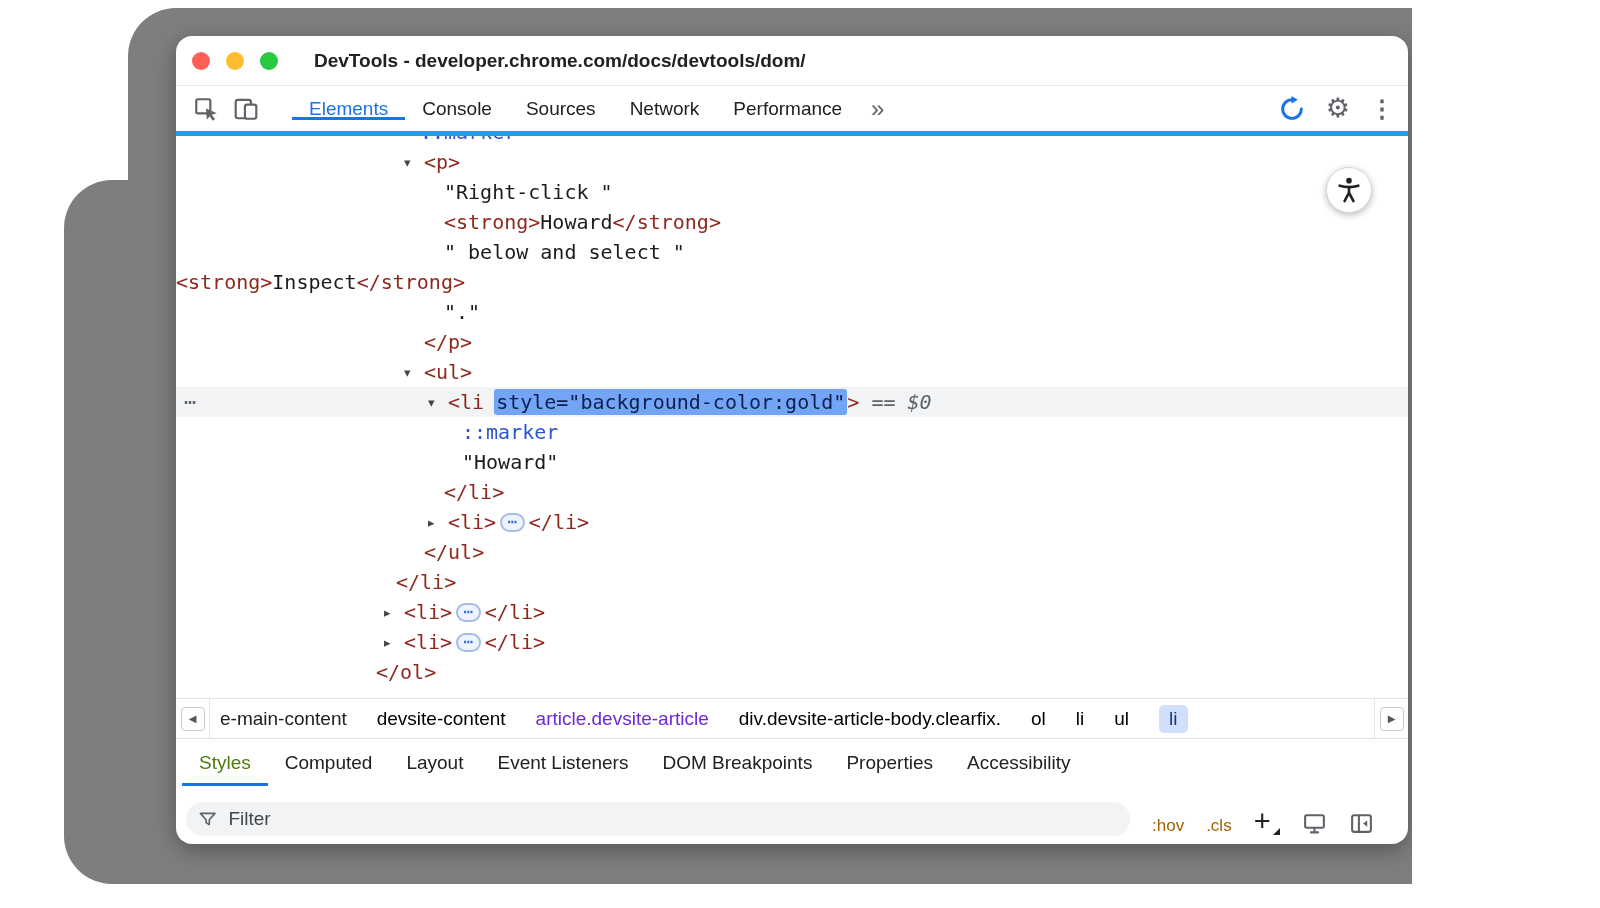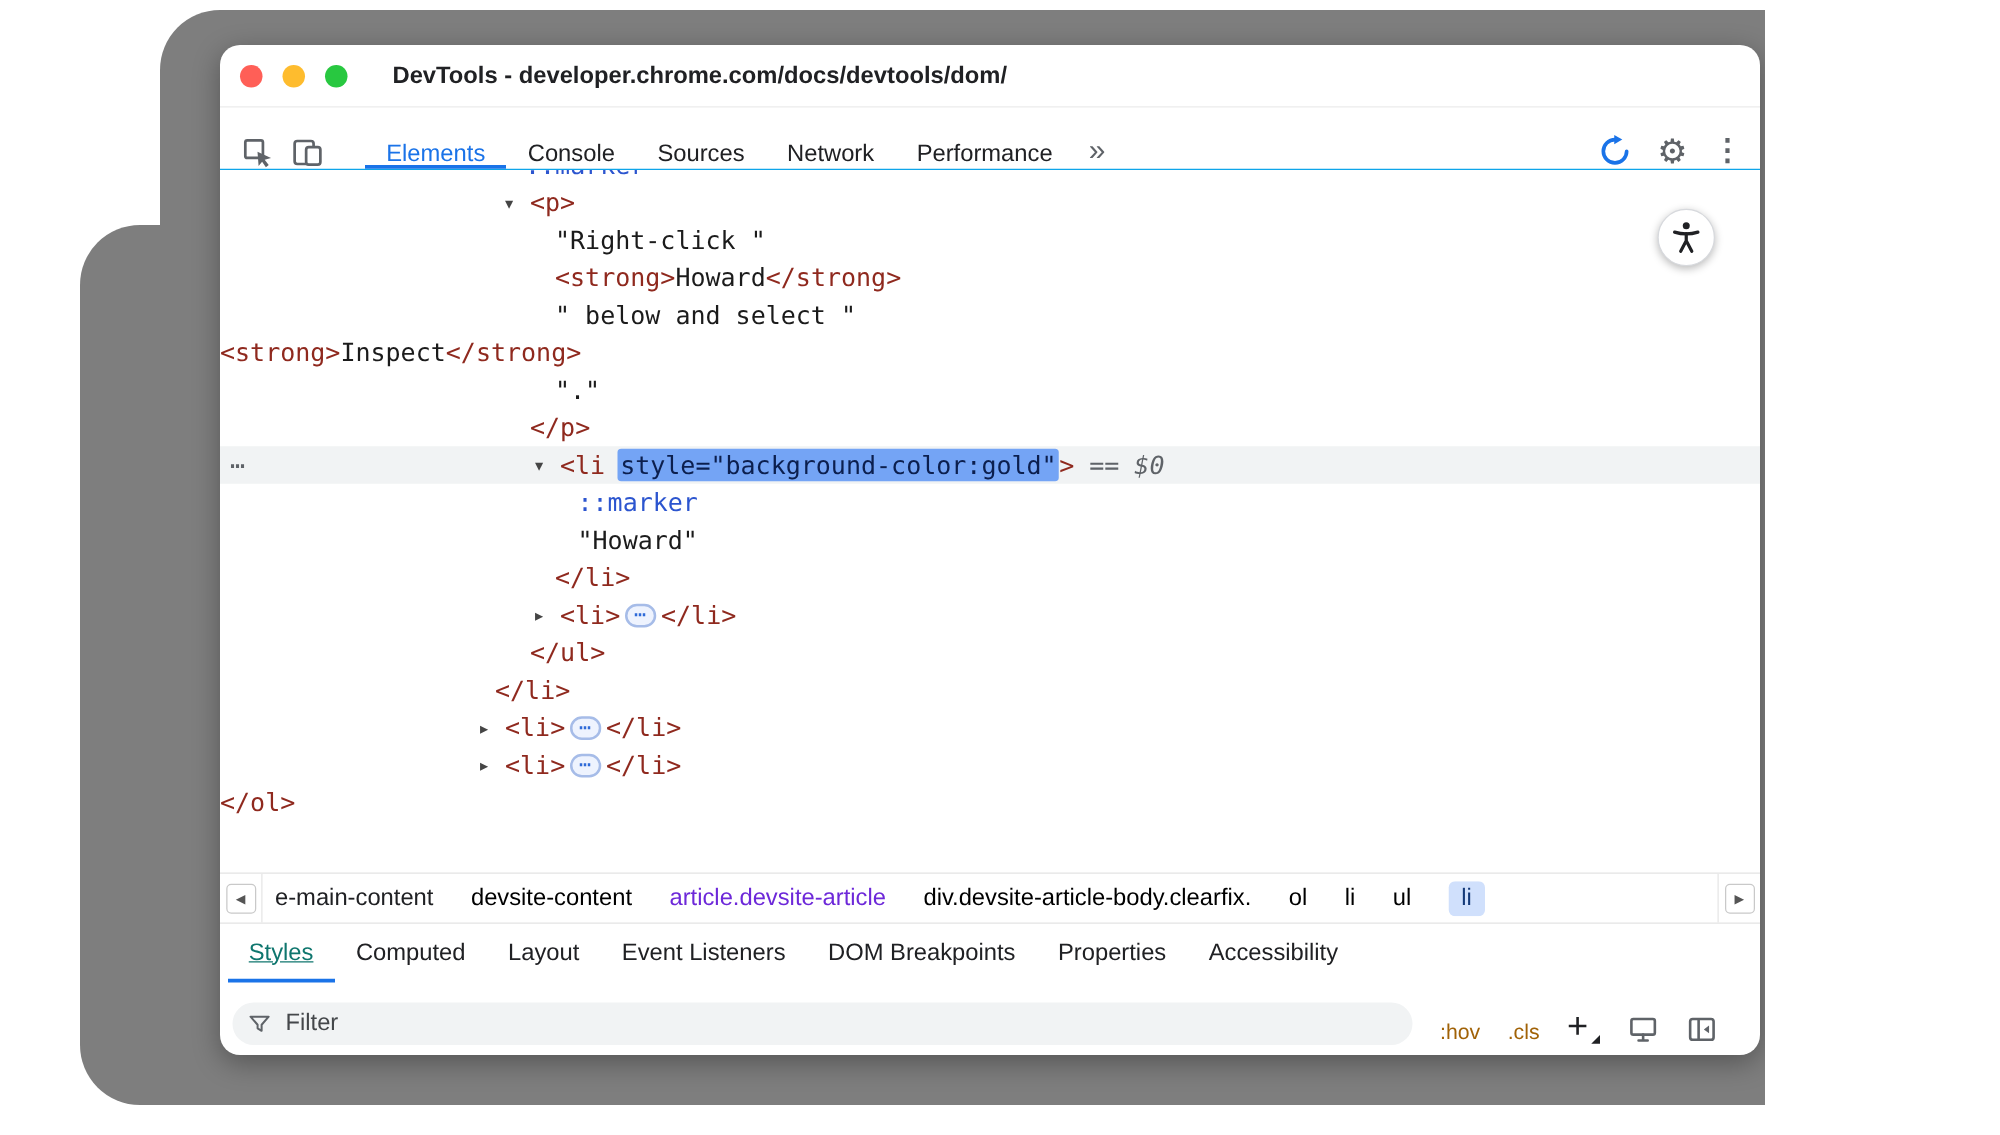--- a/index.html
+++ b/index.html
@@ -15,21 +15,21 @@
             overflow: hidden; }
 
   
   .titlebar { flex: 0 0 50px; display: flex; align-items: center; border-bottom: 1px solid #ececec; }
   .lights { display: flex; gap: 16px; padding-left: 16px; }
   .light { width: 18px; height: 18px; border-radius: 50%; }
   .light.red { background: #ff5f57; } .light.yellow { background: #febc2e; } .light.green { background: #28c840; }
   .title { margin-left: 36px; font-size: 19px; font-weight: bold; color: #202124; }
 
   
-  .toolbar { flex: 0 0 50px; display: flex; align-items: flex-end; border-bottom: 1px solid #0ea5e9; padding: 0 14px 0 10px; }
+  .toolbar { flex: 0 0 50px; display: flex; align-items: center; border-bottom: 5px solid #0ea5e9; padding: 0 14px 0 10px; }
   .tbtn { display: flex; align-items: center; justify-content: center; width: 40px; cursor: pointer; }
   .tabs { display: flex; margin-left: 26px; }
   .tab { display: flex; align-items: center; padding: 0 17px; font-size: 19px; color: #202124; cursor: pointer; }
   .tab.selected { color: #1a73e8; box-shadow: inset 0 -3px 0 #1a73e8; }
   .more-tabs { display: flex; align-items: center; padding: 0 12px; font-size: 24px; color: #5f6368; cursor: pointer; }
   .right-icons { margin-left: auto; display: flex; align-items: center; gap: 20px; }
   .gear { font-size: 27px; color: #5f6368; cursor: pointer; line-height: 1; }
   .kebab { font-size: 24px; color: #5f6368; font-weight: bold; cursor: pointer; line-height: 1; }
 
   
@@ -65,21 +65,21 @@
              display: flex; align-items: center; justify-content: center; font-size: 10px; color: #555; }
   .crumb-list { display: flex; align-items: center; gap: 30px; padding: 0 6px 0 10px; white-space: nowrap; overflow: hidden; }
   .crumb { color: #000000; cursor: pointer; }
   .crumb.plain { color: #202124; }
   .crumb.orange { color: #6d28d9; }
   .crumb.selected { background: #d0e0fc; color: #143a79; padding: 3px 10px; border-radius: 5px; }
 
   
   .panel-tabs { flex: 0 0 48px; display: flex; align-items: stretch; border-top: 1px solid #e3e3e3; padding-left: 6px; }
   .ptab { display: flex; align-items: center; padding: 0 17px; font-size: 19px; color: #202124; cursor: pointer; }
-  .ptab.selected { color: #0f766e; box-shadow: inset 0 -3px 0 #1a73e8; text-decoration: underline; }
+  .ptab.selected { color: #4d7c0f; box-shadow: inset 0 -3px 0 #1a73e8; }
 
   
   .filter-row { flex: 0 0 50px; display: flex; align-items: flex-end; padding: 0 16px 0 10px; gap: 22px; }
   .filter-pill { flex: 0 0 944px; height: 34px; background: #f1f3f4; border-radius: 17px;
                  display: flex; align-items: center; padding: 0 12px; gap: 9px; }
   .filter-input { border: 0; outline: 0; background: transparent; font-size: 19px; color: #202124; width: 100%;
                   font-family: "Liberation Sans", sans-serif; }
   .filter-input::placeholder { color: #44474a; }
   .tool-label { font-size: 17px; color: #a16207; cursor: pointer; }
   .plus-wrap { position: relative; font-size: 29px; color: #202124; line-height: 1; cursor: pointer; padding-right: 9px; }
@@ -151,30 +151,31 @@
 
     <div class="tree">
       <div class="line first" style="padding-left:244px"><span class="ps">::marker</span></div>
       <div class="line" style="padding-left:228px"><span class="arrow">▾</span><span class="tg">&lt;p&gt;</span></div>
       <div class="line" style="padding-left:268px"><span class="tx">"Right-click "</span></div>
       <div class="line" style="padding-left:268px"><span class="tg">&lt;strong&gt;</span><span class="tx">Howard</span><span class="tg">&lt;/strong&gt;</span></div>
       <div class="line" style="padding-left:268px"><span class="tx">" below and select "</span></div>
       <div class="line" style=""><span class="tg">&lt;strong&gt;</span><span class="tx">Inspect</span><span class="tg">&lt;/strong&gt;</span></div>
       <div class="line" style="padding-left:268px"><span class="tx">"."</span></div>
       <div class="line" style="padding-left:248px"><span class="tg">&lt;/p&gt;</span></div>
+      <div class="line" style="padding-left:228px"><span class="arrow">▾</span><span class="tg">&lt;ul&gt;</span></div>
       <div class="line sel" style="padding-left:252px"><span class="gutter">⋯</span><span class="arrow">▾</span><span class="tg">&lt;li</span><span class="hl">style="background-color:gold"</span><span class="tg">&gt;</span><span class="gy">==</span><span class="dl">$0</span></div>
       <div class="line" style="padding-left:286px"><span class="ps">::marker</span></div>
       <div class="line" style="padding-left:286px"><span class="tx">"Howard"</span></div>
       <div class="line" style="padding-left:268px"><span class="tg">&lt;/li&gt;</span></div>
       <div class="line" style="padding-left:252px"><span class="arrow">▸</span><span class="tg">&lt;li&gt;</span><span class="pill">⋯</span><span class="tg">&lt;/li&gt;</span></div>
       <div class="line" style="padding-left:248px"><span class="tg">&lt;/ul&gt;</span></div>
       <div class="line" style="padding-left:220px"><span class="tg">&lt;/li&gt;</span></div>
       <div class="line" style="padding-left:208px"><span class="arrow">▸</span><span class="tg">&lt;li&gt;</span><span class="pill">⋯</span><span class="tg">&lt;/li&gt;</span></div>
       <div class="line" style="padding-left:208px"><span class="arrow">▸</span><span class="tg">&lt;li&gt;</span><span class="pill">⋯</span><span class="tg">&lt;/li&gt;</span></div>
-      <div class="line" style=""><span class="tg">&lt;/ol&gt;</span></div>
+      <div class="line" style="padding-left:200px"><span class="tg">&lt;/ol&gt;</span></div>
     </div>
 
     <div class="a11y-btn">
       <svg width="28" height="28" viewBox="0 0 24 24">
         <circle cx="12" cy="4" r="2.4" fill="#202124"></circle>
         <path d="M4 8.3 C9.2 9.9 14.8 9.9 20 8.3" fill="none" stroke="#202124" stroke-width="2.2" stroke-linecap="round"></path>
         <path d="M12 9.4 V14.2 M12 14.2 L8.2 21.5 M12 14.2 L15.8 21.5" fill="none" stroke="#202124" stroke-width="2.2" stroke-linecap="round"></path>
       </svg>
     </div>
 

